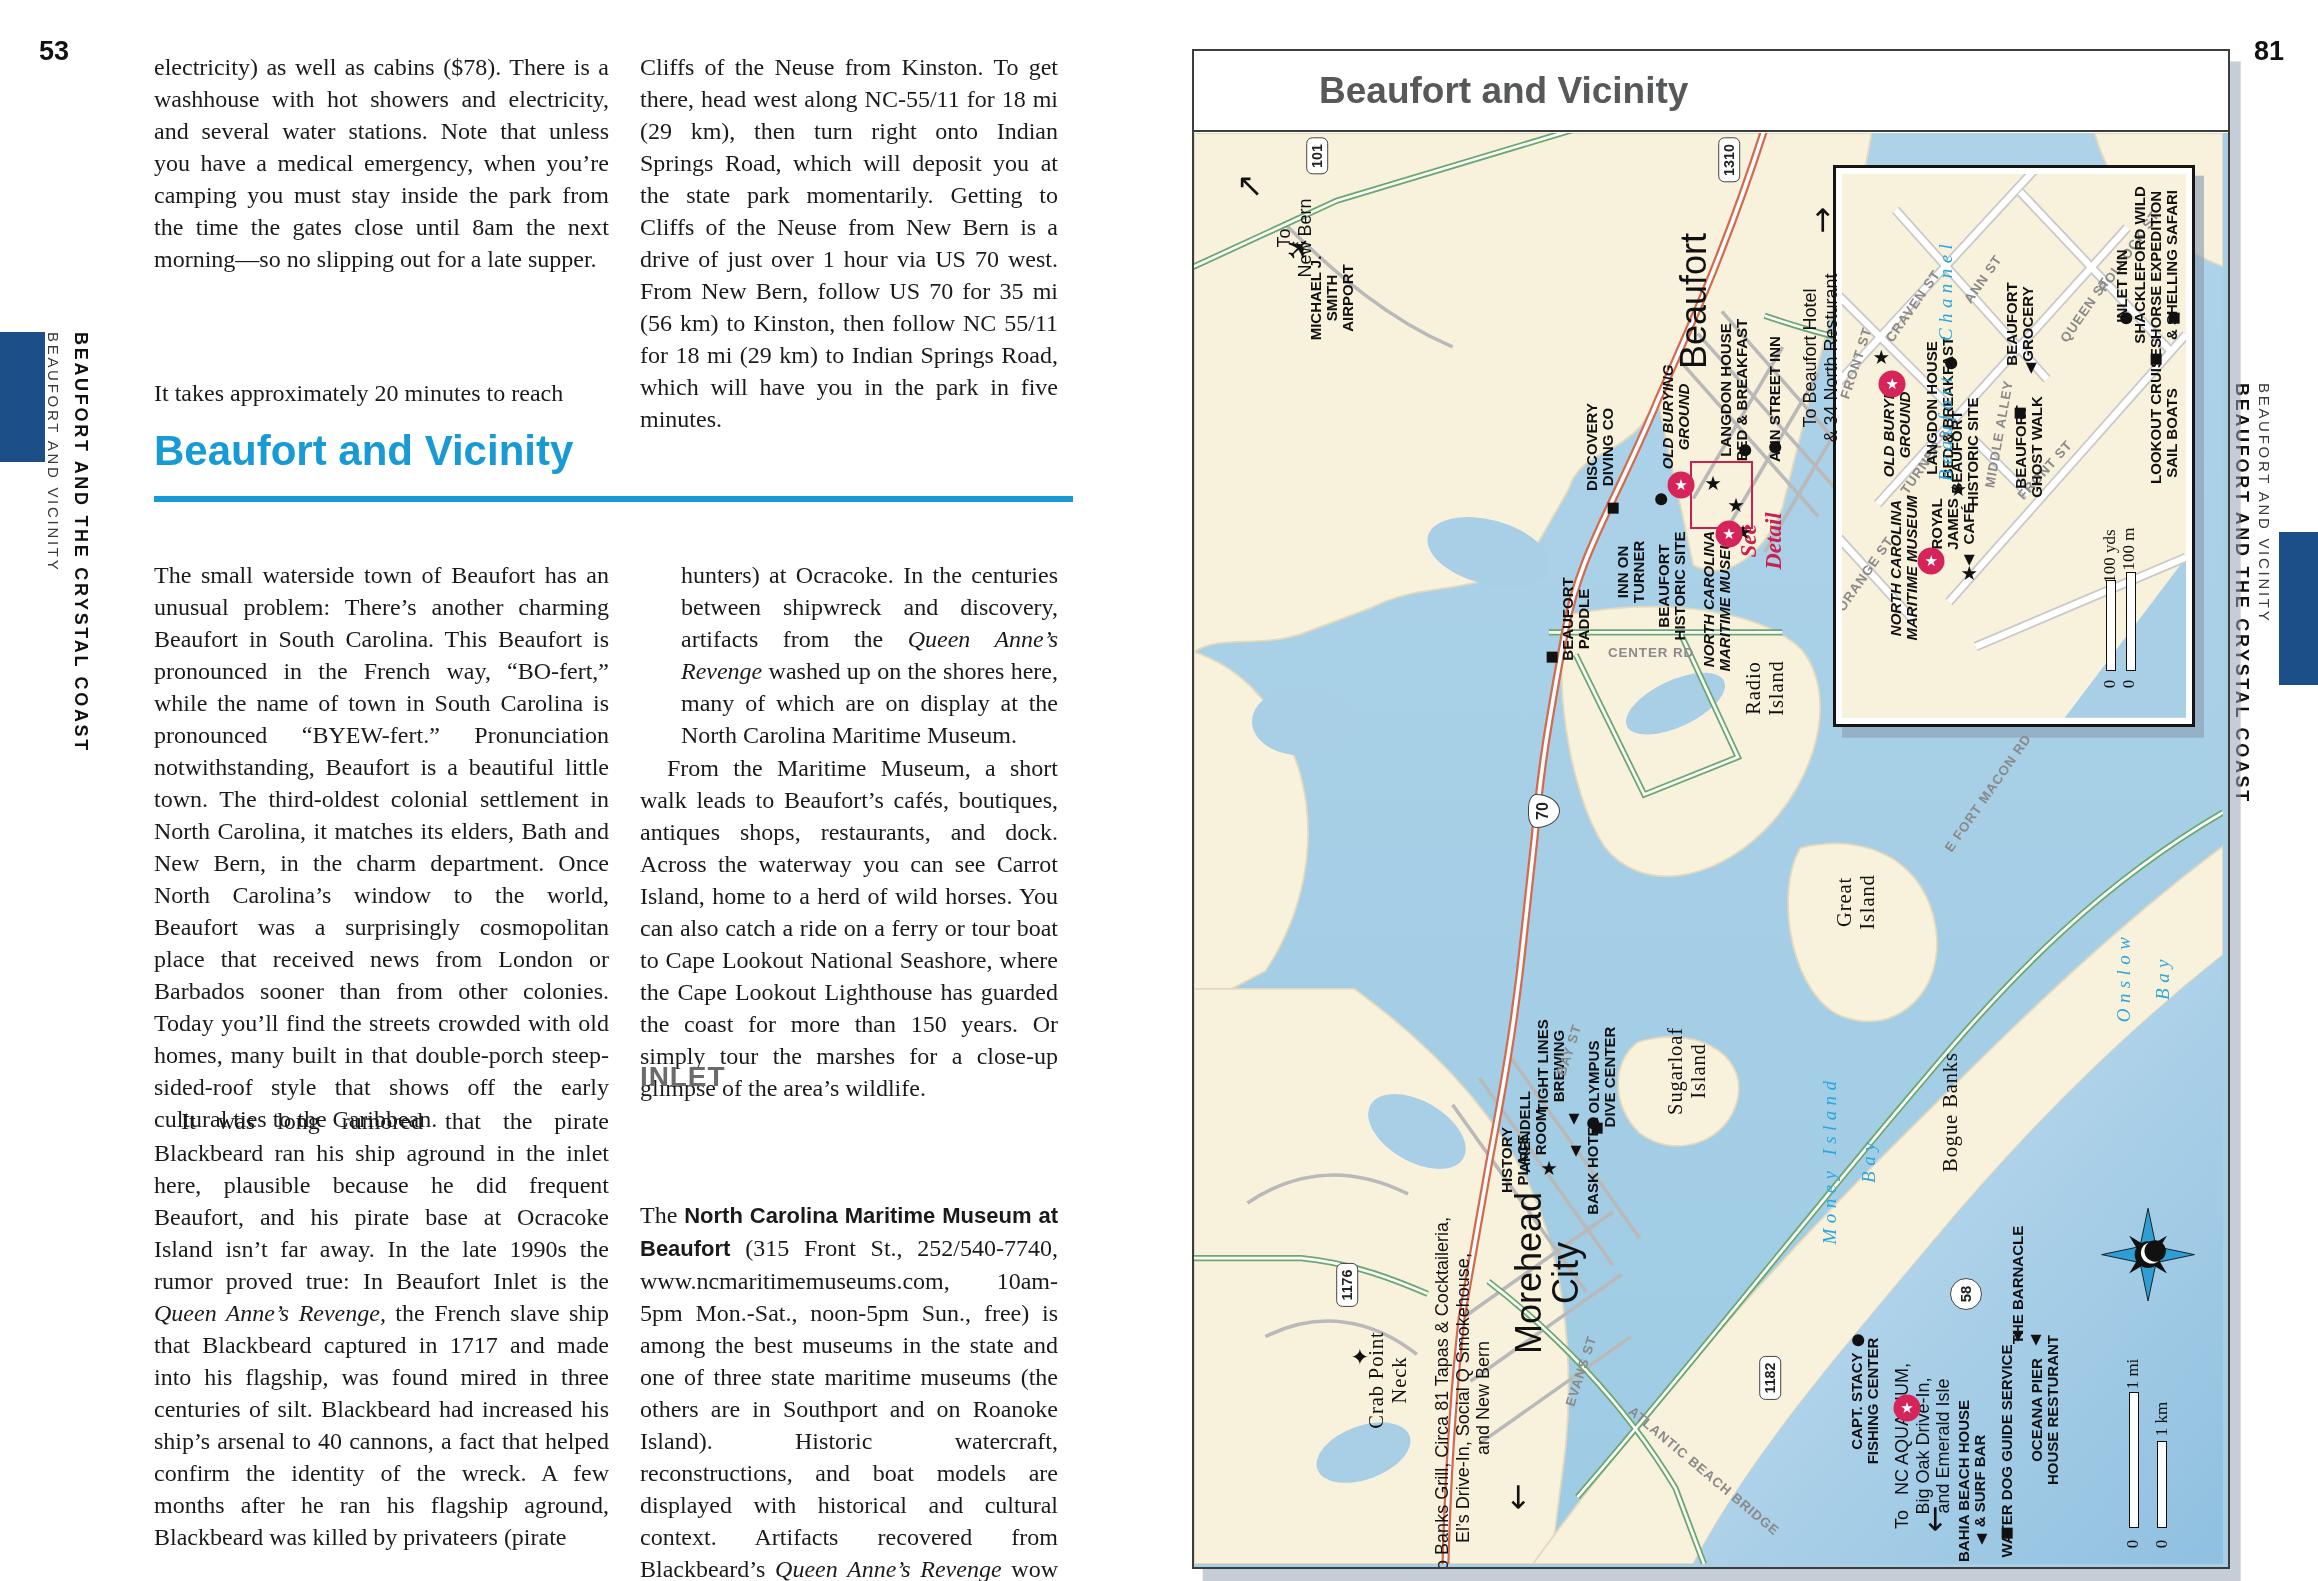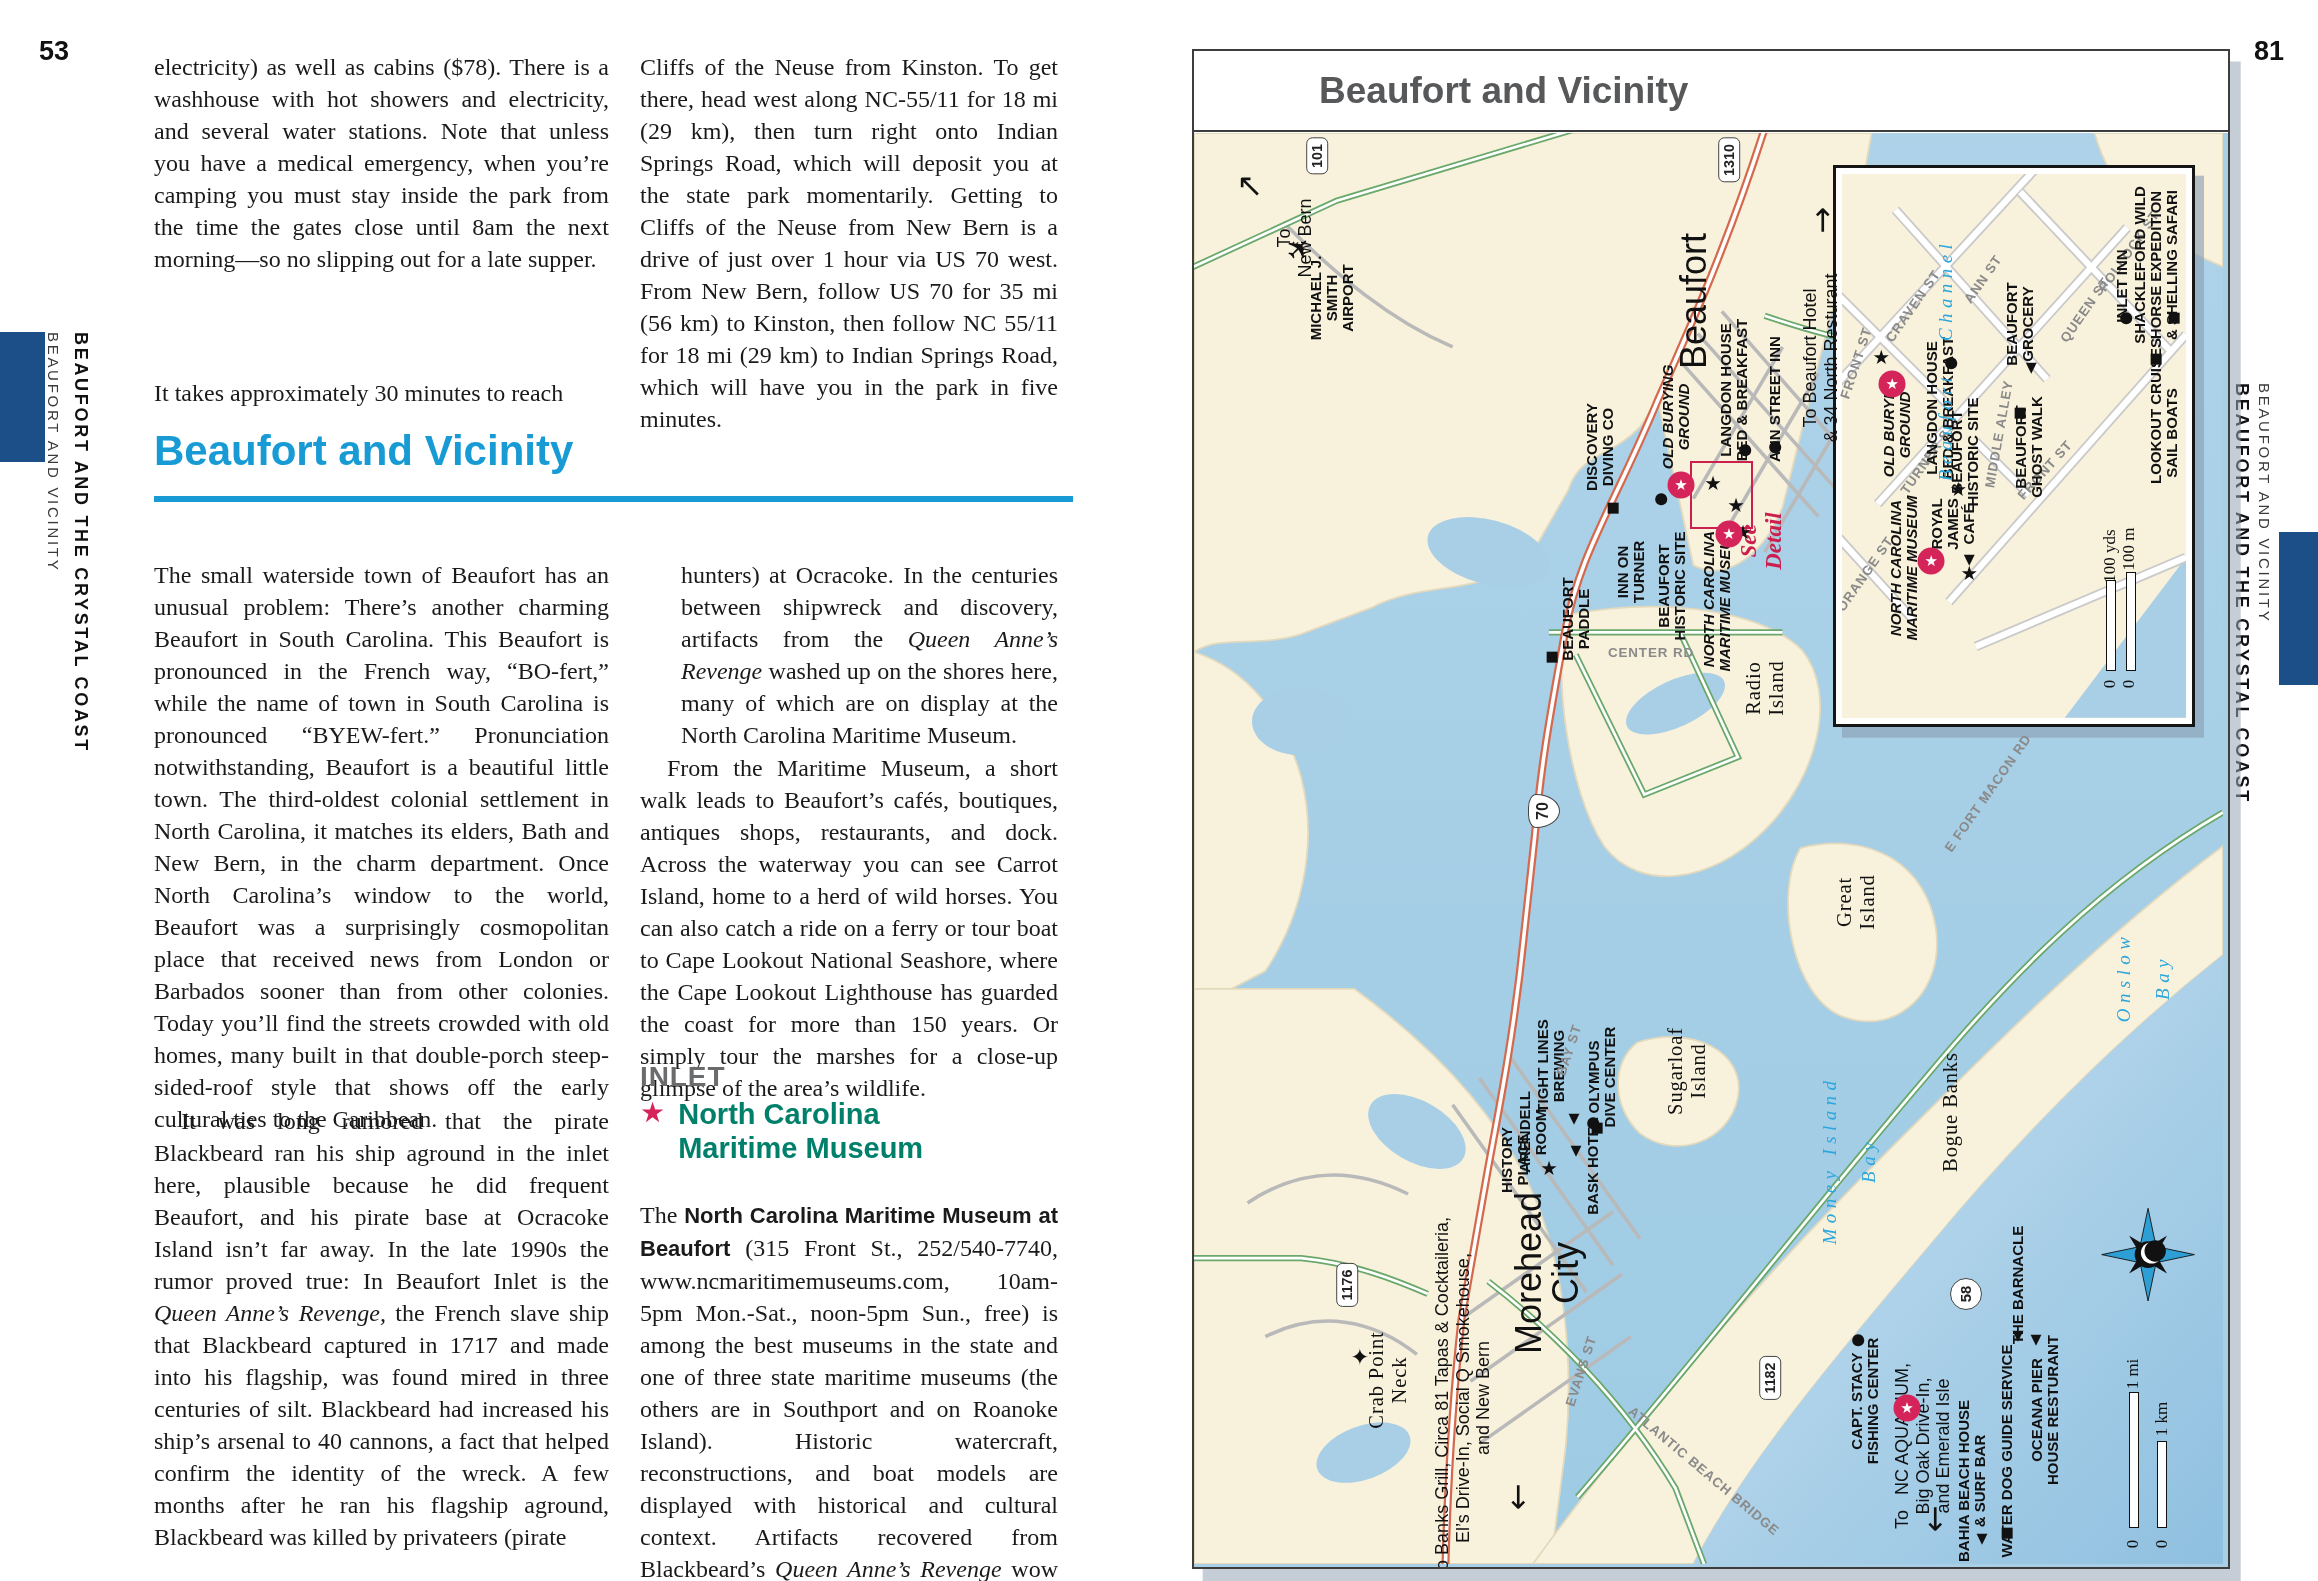--- a/index.html
+++ b/index.html
@@ -75,37 +75,32 @@
   <div class="abs siderect" style="left:0;top:332px;width:45px;height:130px;"></div>
   <div class="abs sidetxt reg" style="left:45px;top:332px;">BEAUFORT AND VICINITY</div>
   <div class="abs sidetxt bold" style="left:70px;top:332px;">BEAUFORT AND THE CRYSTAL COAST</div>
 
   <div class="abs sidetxt bold" style="left:2231px;top:383px;">BEAUFORT AND THE CRYSTAL COAST</div>
   <div class="abs sidetxt reg" style="left:2256px;top:383px;">BEAUFORT AND VICINITY</div>
   <div class="abs siderect" style="left:2279px;top:532px;width:39px;height:153px;"></div>
 
   <div class="col" style="left:138px;top:0;width:471px;height:1581px;">
     <p class="para" style="top:27px;">electricity) as well as cabins ($78). There is a washhouse with hot showers and electricity, and several water stations. Note that unless you have a medical emergency, when you’re camping you must stay inside the park from the time the gates close until 8am the next morning—so no slipping out for a late supper.</p>
-    <p class="para" style="top:353px;">It takes approximately 30 minutes to reach</p>
+    <p class="para" style="top:353px;">It takes approximately 20 minutes to reach</p>
     <div class="para h-blue" style="top:435px;width:624px;">Beaufort and Vicinity</div>
     <div class="para bluerule" style="top:496px;width:919px;"></div>
     <p class="para" style="top:535px;">The small waterside town of Beaufort has an unusual problem: There’s another charming Beaufort in South Carolina. This Beaufort is pronounced in the French way, “BO-fert,” while the name of town in South Carolina is pronounced “BYEW-fert.” Pronunciation notwithstanding, Beaufort is a beautiful little town. The third-oldest colonial settlement in North Carolina, it matches its elders, Bath and New Bern, in the charm department. Once North Carolina’s window to the world, Beaufort was a surprisingly cosmopolitan place that received news from London or Barbados sooner than from other colonies. Today you’ll find the streets crowded with old homes, many built in that double-porch steep-sided-roof style that shows off the early cultural ties to the Caribbean.</p>
     <p class="para indent" style="top:1081px;"><span>It was long rumored that the pirate Blackbeard ran his ship aground in the inlet here, plausible because he did frequent Beaufort, and his pirate base at Ocracoke Island isn’t far away. In the late 1990s the rumor proved true: In Beaufort Inlet is the </span><span class="it">Queen Anne’s Revenge,</span><span> the French slave ship that Blackbeard captured in 1717 and made into his flagship, was found mired in three centuries of silt. Blackbeard had increased his ship’s arsenal to 40 cannons, a fact that helped confirm the identity of the wreck. A few months after he ran his flagship aground, Blackbeard was killed by privateers (pirate</span></p>
   </div>
 
   <div class="col" style="left:624px;top:0;width:434px;height:1581px;">
     <p class="para" style="top:27px;">Cliffs of the Neuse from Kinston. To get there, head west along NC-55/11 for 18 mi (29 km), then turn right onto Indian Springs Road, which will deposit you at the state park momentarily. Getting to Cliffs of the Neuse from New Bern is a drive of just over 1 hour via US 70 west. From New Bern, follow US 70 for 35 mi (56 km) to Kinston, then follow NC 55/11 for 18 mi (29 km) to Indian Springs Road, which will have you in the park in five minutes.</p>
     <p class="para" style="top:535px;margin-left:41px;"><span>hunters) at Ocracoke. In the centuries between shipwreck and discovery, artifacts from the </span><span class="it">Queen Anne’s Revenge</span><span> washed up on the shores here, many of which are on display at the North Carolina Maritime Museum.</span></p>
     <p class="para indent" style="top:728px;">From the Maritime Museum, a short walk leads to Beaufort’s cafés, boutiques, antiques shops, restaurants, and dock. Across the waterway you can see Carrot Island, home to a herd of wild horses. You can also catch a ride on a ferry or tour boat to Cape Lookout National Seashore, where the Cape Lookout Lighthouse has guarded the coast for more than 150 years. Or simply tour the marshes for a close-up glimpse of the area’s wildlife.</p>
     <div class="para h-sights" style="top:1061px;">INLET</div>
-    <div class="para" style="top:1097px;">
-      <span class="redstar-h">★</span>
-      <span class="h-museum" style="display:inline-block;vertical-align:top;margin-left:7.1px;white-space:pre-line;">North Carolina
-Maritime Museum</span>
-    </div>
     <p class="para" style="top:1175px;"><span>The </span><span class="b">North Carolina Maritime Museum at Beaufort</span><span> (315 Front St., 252/540-7740, www.ncmaritimemuseums.com, 10am-5pm Mon.-Sat., noon-5pm Sun., free) is among the best museums in the state and one of three state maritime museums (the others are in Southport and on Roanoke Island). Historic watercraft, reconstructions, and boat models are displayed with historical and cultural context. Artifacts recovered from Blackbeard’s </span><span class="it">Queen Anne’s Revenge</span><span> wow visitors and excite curators. There’s also a lot about the state’s fishing history and related occupations, like</span></p>
   </div>
 
   <div class="abs mapframe" style="left:1192px;top:49px;width:1034px;height:1516px;">
     <div class="maptitle">Beaufort and Vicinity</div>
     <div class="mapbody" id="map-body">
 
       <svg width="1029" height="1431" viewBox="0 0 1154 1605" style="position:absolute;left:0;top:0;">
         <defs>
           <linearGradient id="ocean" x1="0" y1="0" x2="1" y2="1">

